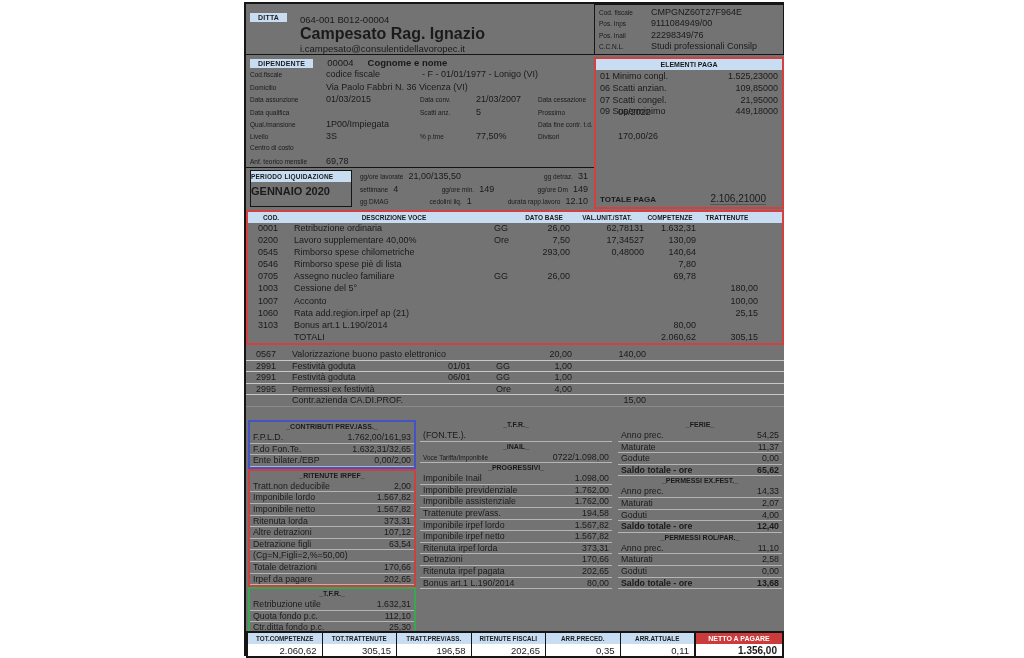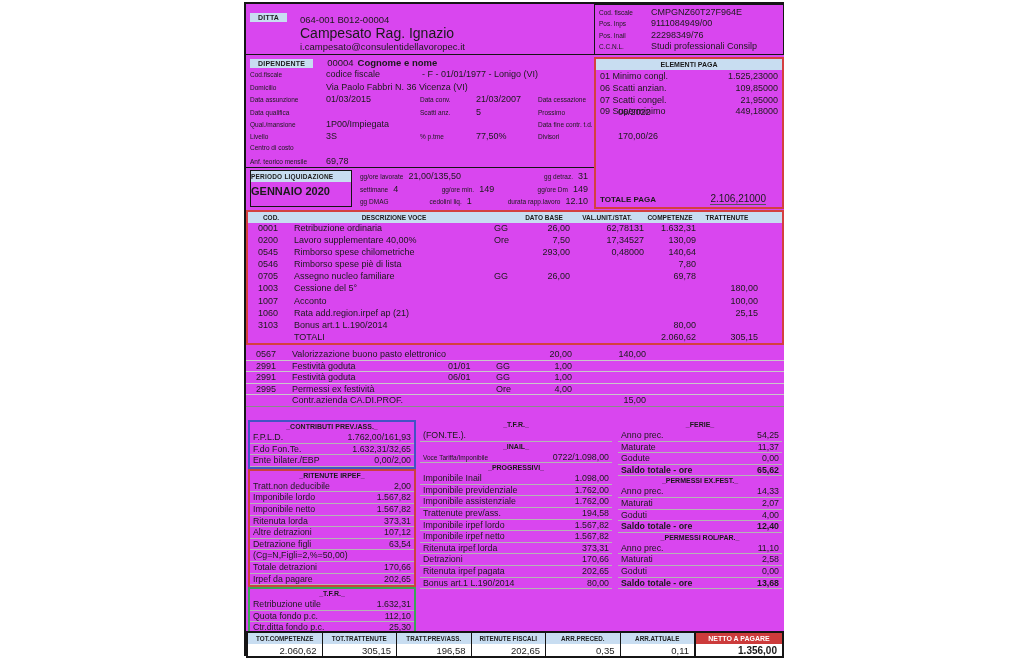--- a/index.html
+++ b/index.html
@@ -1,39 +1,39 @@
 <!DOCTYPE html>
 <html><head>
 <meta charset="utf-8">
 <style>
   * { margin:0; padding:0; box-sizing:border-box; }
   html,body { width:1024px; height:658px; background:#ffffff; overflow:hidden;
               font-family:"Liberation Sans", sans-serif; color:#1a1a1a; }
   .doc { position:absolute; left:244px; top:2px; width:540px; height:654px;
-         background:#d946ef; border-left:2px solid #151515; border-top:2px solid #151515; }
+         background:#737373; border-left:2px solid #151515; border-top:2px solid #151515; }
 
   .lblbox { background:#c8ddf1; font-size:7px; font-weight:bold; color:#1b1b1b;
             padding:1px 8px; display:inline-block; letter-spacing:.2px; }
 
   
   .hdr { position:absolute; left:0; top:0; width:348px; height:51px; border-bottom:1px solid #151515; padding:2px 0 0 4px; }
   .hdr-content { margin-left:50px; margin-top:-10px; }
   .h-code { font-size:9.5px; }
-  .h-name { font-size:14px; font-weight:normal; }
+  .h-name { font-size:16px; font-weight:bold; }
   .h-addr,.h-mail { font-size:9.5px; }
   .registry { position:absolute; left:348px; top:0; width:190px; height:51px; border:1px solid #151515; padding:2px 4px; }
   .reg-row { display:flex; height:11.3px; align-items:baseline; }
   .reg-l { width:52px; font-size:6.5px; }
   .reg-v { font-size:9px; }
 
   
   .dep { position:absolute; left:0; top:52px; width:348px; height:112px; border-bottom:1px solid #151515; padding:1px 8px 0 4px; }
   .dep-row { height:12.4px; display:flex; align-items:baseline; }
   .dep-code { font-size:9.5px; margin-left:14px; }
-  .dep-name { font-size:9.5px; font-weight:bold; margin-left:4px; }
+  .dep-name { font-size:9.5px; font-weight:bold; margin-left:14px; }
   .flbl { font-size:6.5px; }
   .fval { font-size:9px; }
   .frow { height:12.4px; display:grid; grid-template-columns:76px 94px 56px 62px 80px 1fr; align-items:baseline; padding-right:6px; }
   .frow .v3 { text-align:right; }
   .cfrow { display:grid; grid-template-columns:76px 96px 1fr; height:12.4px; align-items:baseline; }
   .domrow { display:grid; grid-template-columns:76px 1fr; height:12.4px; align-items:baseline; }
 
   
   .elem { position:absolute; left:348px; top:53px; width:190px; height:152px; border:2px solid #d44040; display:flex; flex-direction:column; }
   .elem-title { background:#c8ddf1; text-align:center; font-size:7px; font-weight:bold; height:11px; line-height:11px; }

